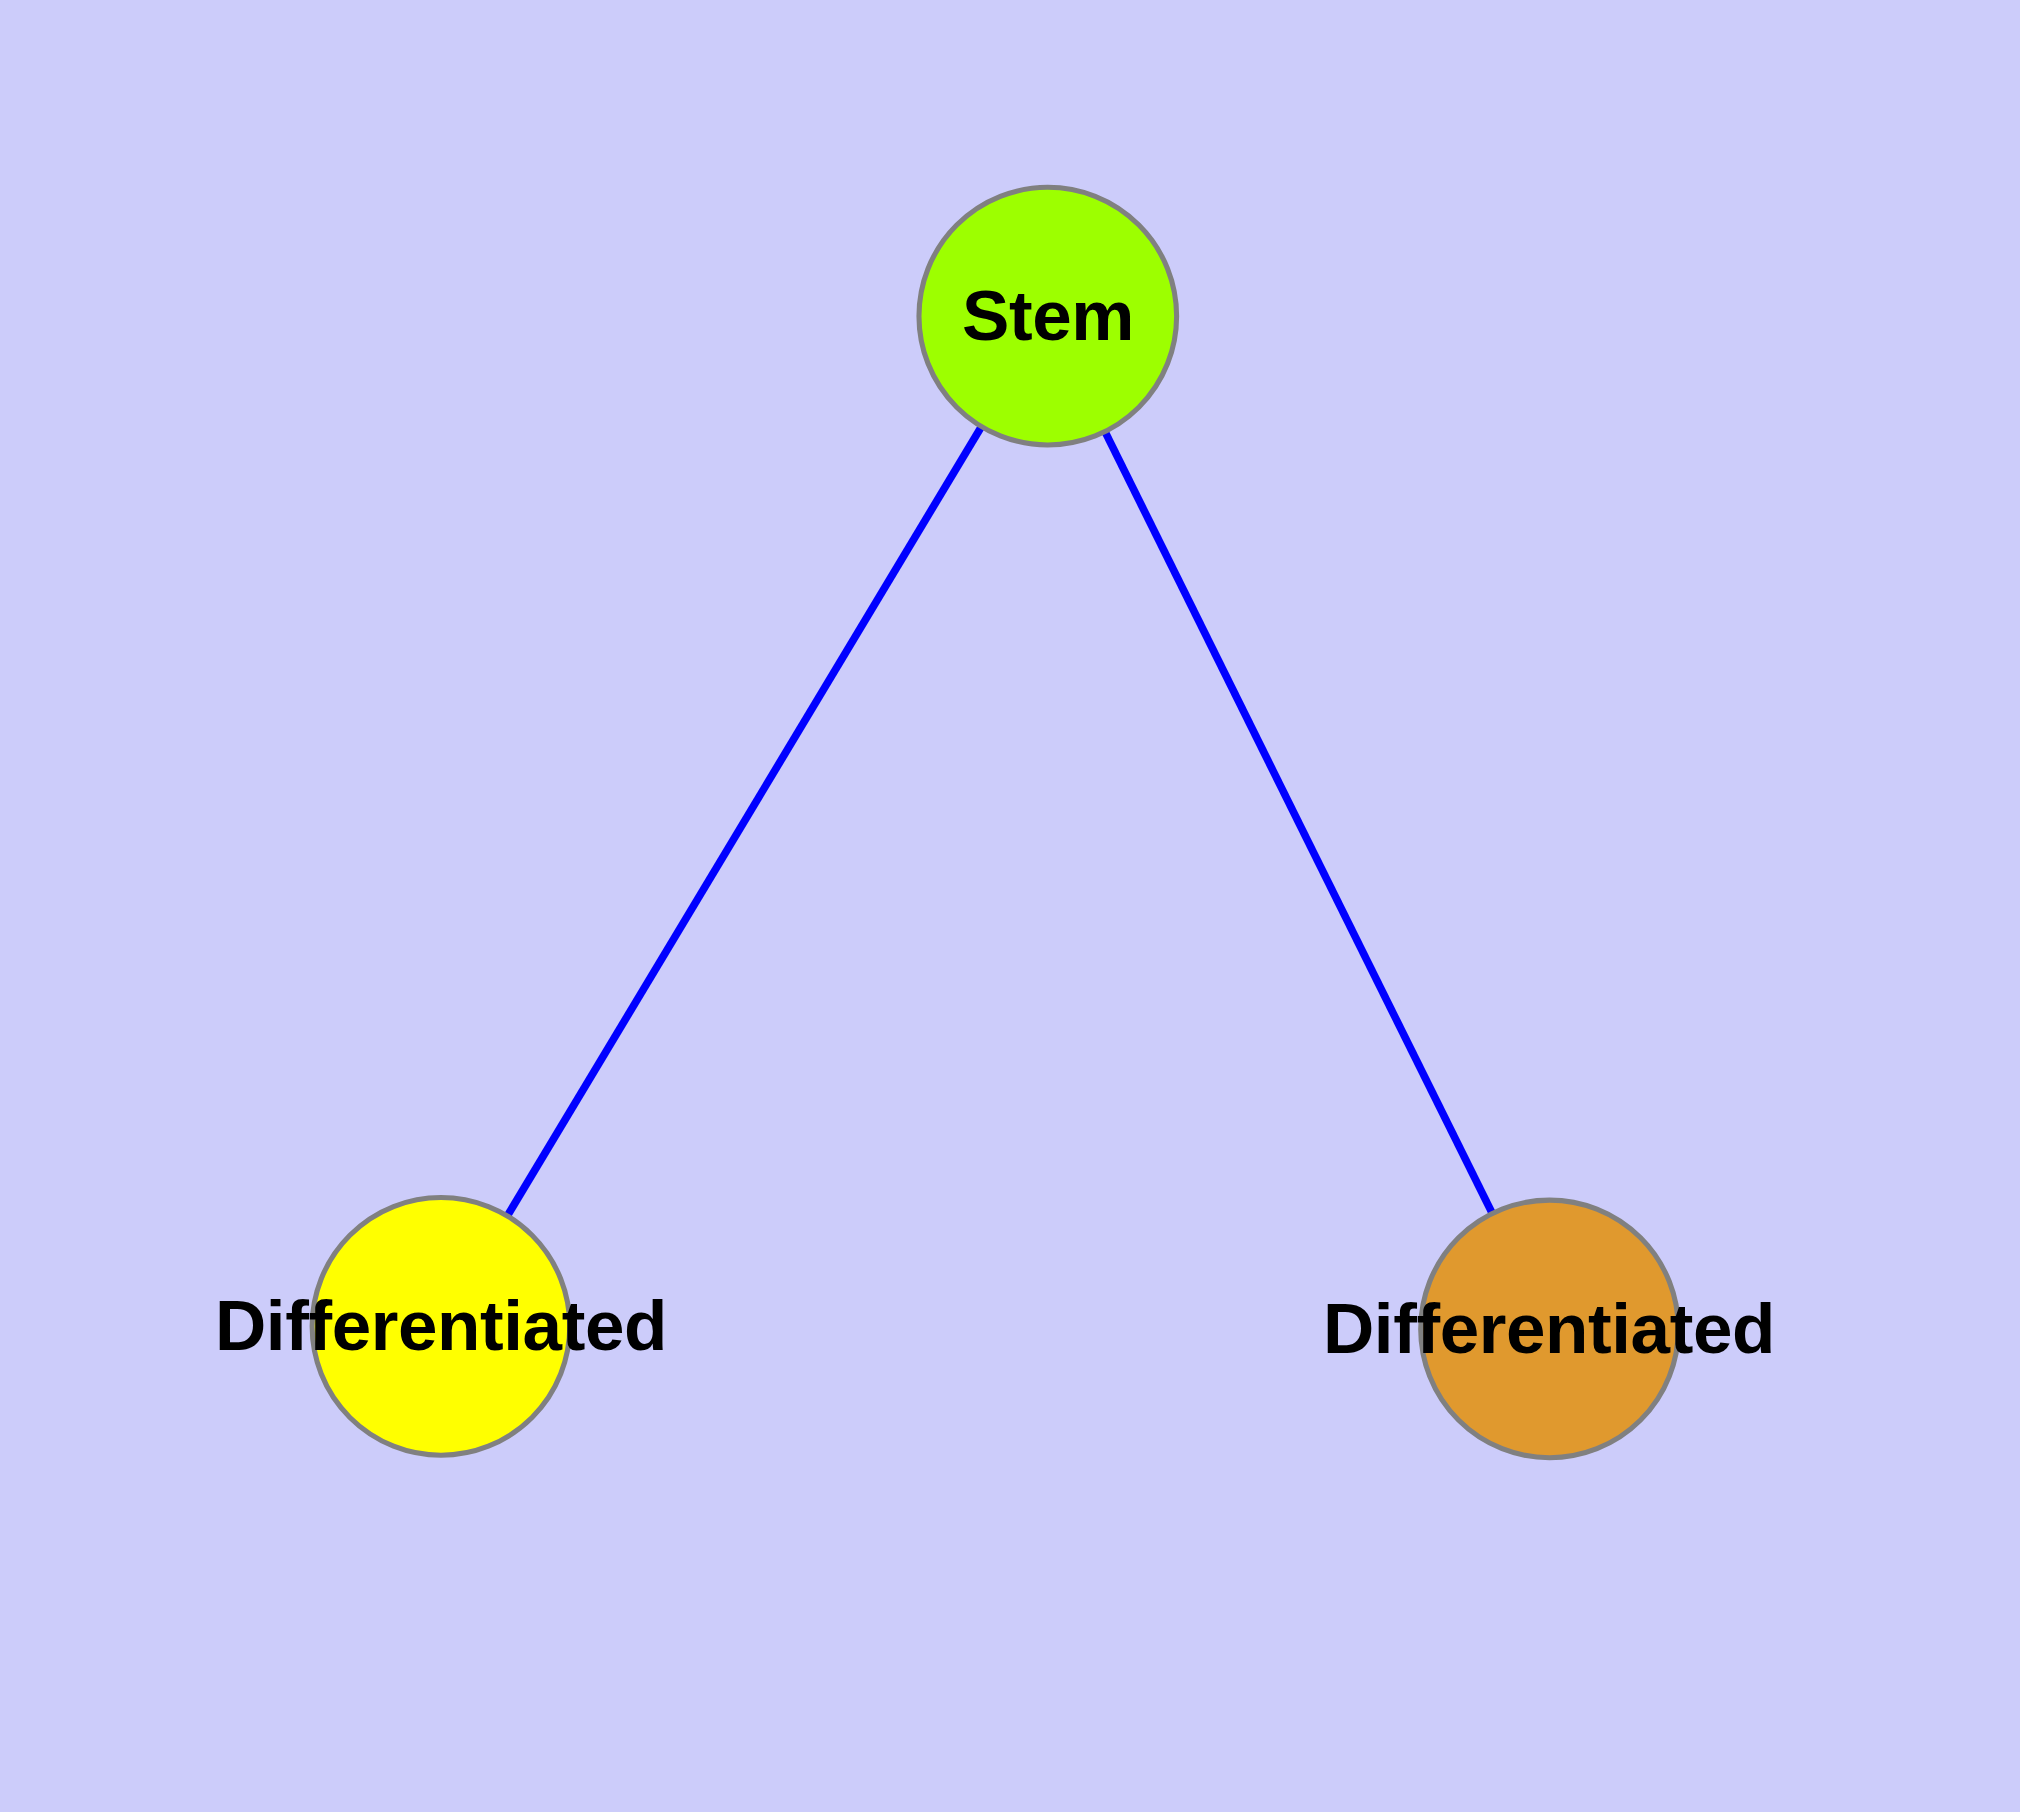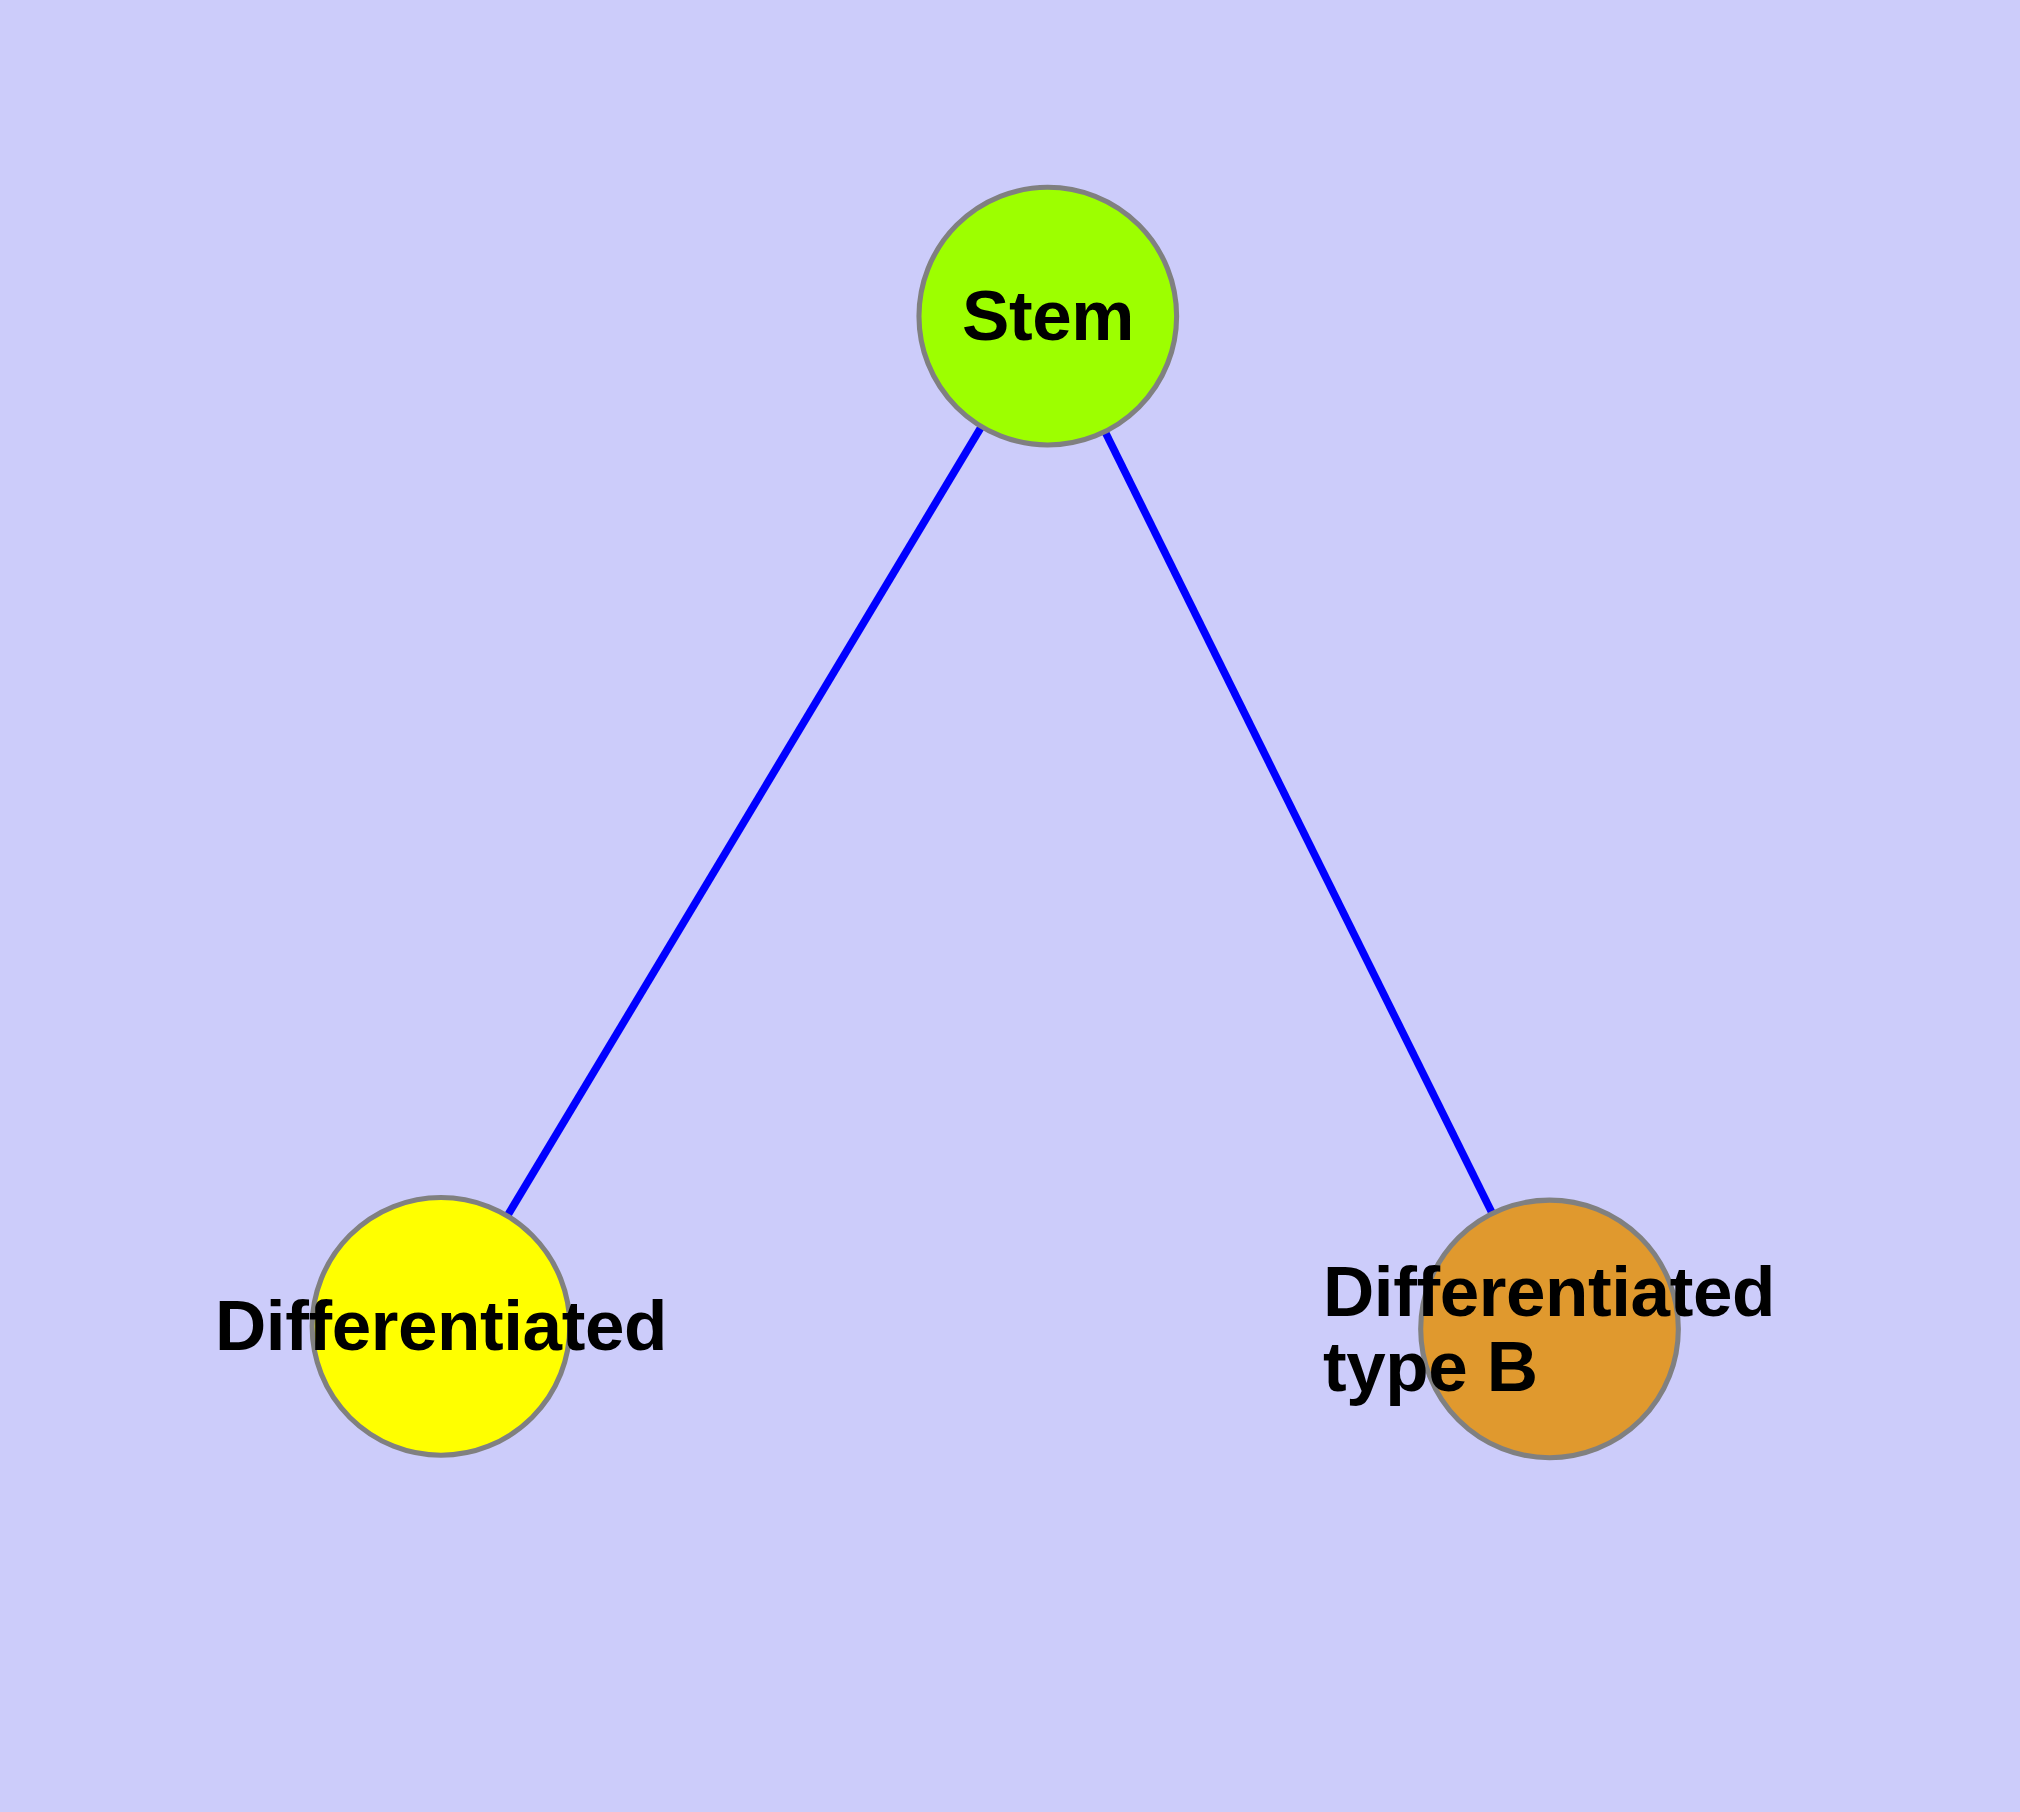--- a/index.html
+++ b/index.html
@@ -21,21 +21,21 @@
     height: 1812px;
   }
   #graph-svg {
     position: absolute;
     left: 0; top: 0;
     width: 2021px;
     height: 1812px;
   }
   .node-label {
     position: absolute;
-    text-align: left;
+    text-align: right;
     color: #000000;
     font-weight: bold;
     line-height: 1.06;
     white-space: nowrap;
     letter-spacing: -0.4px;
     transform: translate(-50%, -50%);
     pointer-events: none;
     -webkit-font-smoothing: antialiased;
   }
 </style>
@@ -61,17 +61,16 @@
   <div class="node-label" id="label-stem" style="left: 1048px; top: 316px; font-size: 71px;">
     <div>Stem</div>
   </div>
 
   <div class="node-label" id="label-diff-a" style="left: 441px; top: 1326px; font-size: 71px;">
     <div>Differentiated</div>
   </div>
 
   <div class="node-label" id="label-diff-b" style="left: 1549px; top: 1329px; font-size: 71px;">
     <div>Differentiated</div>
-    <div>type B</div>
   </div>
 
 </div>
 
 
 </body></html>

